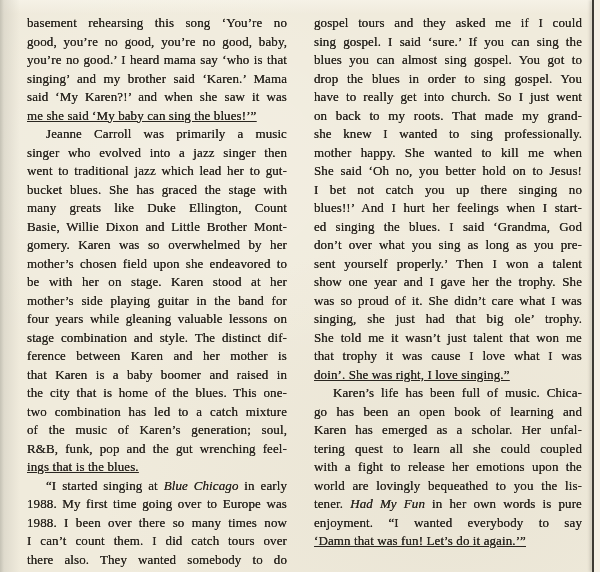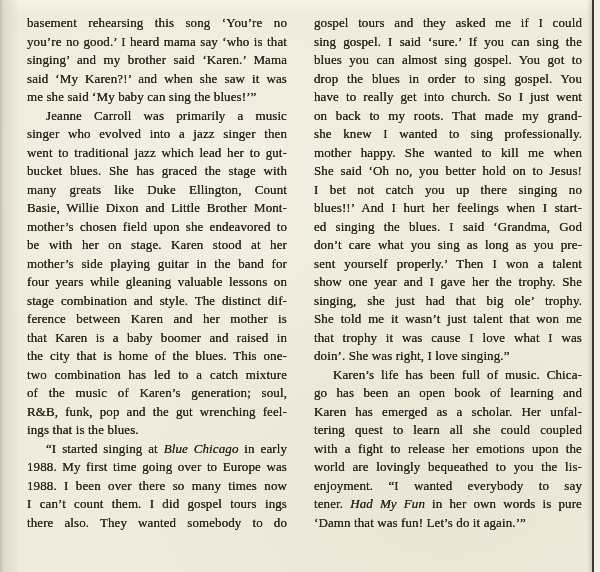--- a/index.html
+++ b/index.html
@@ -42,21 +42,21 @@
     font-size: 13px;
     letter-spacing: 0.1px;
     text-align: justify;
     text-align-last: justify;
     overflow: hidden;
     text-shadow: 0 0 0.45px currentColor; 
     white-space: nowrap;
   }
   .line span { white-space: normal; }
   .line { white-space: normal; }
-  .line.end { text-align-last: left; }
+  .line.end { text-align-last: left; text-decoration: underline; }
   .line.indent { text-indent: 19px; }
   .line .it { font-style: italic; }
   .line.byline {
     text-align-last: right;
     font-weight: bold;
     font-variant: small-caps;
     letter-spacing: 2px;
     word-spacing: 3px;
     font-size: 12px;
     margin-right: -7px;
@@ -86,75 +86,78 @@
     left: 594px; right: 0;
     background: var(--right-strip, #f4f0e5);
   }
 </style>
 </head>
 <body>
 
 <div class="page">
   <div class="col col-left">
       <div class="line"><span>basement rehearsing this song ‘You’re no</span></div>
+      <div class="line"><span>good, you’re no good, you’re no good, baby,</span></div>
       <div class="line"><span>you’re no good.’ I heard mama say ‘who is that</span></div>
       <div class="line"><span>singing’ and my brother said ‘Karen.’ Mama</span></div>
       <div class="line"><span>said ‘My Karen?!’ and when she saw it was</span></div>
       <div class="line end"><span>me she said ‘My baby can sing the blues!’”</span></div>
       <div class="line indent"><span>Jeanne Carroll was primarily a music</span></div>
       <div class="line"><span>singer who evolved into a jazz singer then</span></div>
       <div class="line"><span>went to traditional jazz which lead her to gut-</span></div>
       <div class="line"><span>bucket blues. She has graced the stage with</span></div>
       <div class="line"><span>many greats like Duke Ellington, Count</span></div>
       <div class="line"><span>Basie, Willie Dixon and Little Brother Mont-</span></div>
+      <div class="line"><span>gomery. Karen was so overwhelmed by her</span></div>
       <div class="line"><span>mother’s chosen field upon she endeavored to</span></div>
       <div class="line"><span>be with her on stage. Karen stood at her</span></div>
       <div class="line"><span>mother’s side playing guitar in the band for</span></div>
       <div class="line"><span>four years while gleaning valuable lessons on</span></div>
       <div class="line"><span>stage combination and style. The distinct dif-</span></div>
       <div class="line"><span>ference between Karen and her mother is</span></div>
       <div class="line"><span>that Karen is a baby boomer and raised in</span></div>
       <div class="line"><span>the city that is home of the blues. This one-</span></div>
       <div class="line"><span>two combination has led to a catch mixture</span></div>
       <div class="line"><span>of the music of Karen’s generation; soul,</span></div>
       <div class="line"><span>R&amp;B, funk, pop and the gut wrenching feel-</span></div>
       <div class="line end"><span>ings that is the blues.</span></div>
       <div class="line indent"><span>“I started singing at </span><span class="it">Blue Chicago</span><span> in early</span></div>
       <div class="line"><span>1988. My first time going over to Europe was</span></div>
       <div class="line"><span>1988. I been over there so many times now</span></div>
-      <div class="line"><span>I can’t count them. I did gospel tours ings</span></div>
+      <div class="line"><span>I can’t count them. I did catch tours over</span></div>
       <div class="line"><span>there also. They wanted somebody to do</span></div>
     </div>
   <div class="col col-right">
       <div class="line"><span>gospel tours and they asked me if I could</span></div>
       <div class="line"><span>sing gospel. I said ‘sure.’ If you can sing the</span></div>
       <div class="line"><span>blues you can almost sing gospel. You got to</span></div>
       <div class="line"><span>drop the blues in order to sing gospel. You</span></div>
       <div class="line"><span>have to really get into church. So I just went</span></div>
       <div class="line"><span>on back to my roots. That made my grand-</span></div>
       <div class="line"><span>she knew I wanted to sing professionally.</span></div>
       <div class="line"><span>mother happy. She wanted to kill me when</span></div>
       <div class="line"><span>She said ‘Oh no, you better hold on to Jesus!</span></div>
       <div class="line"><span>I bet not catch you up there singing no</span></div>
       <div class="line"><span>blues!!’ And I hurt her feelings when I start-</span></div>
       <div class="line"><span>ed singing the blues. I said ‘Grandma, God</span></div>
-      <div class="line"><span>don’t care what you sing as long as you pre-</span></div>
+      <div class="line"><span>don’t over what you sing as long as you pre-</span></div>
       <div class="line"><span>sent yourself properly.’ Then I won a talent</span></div>
       <div class="line"><span>show one year and I gave her the trophy. She</span></div>
+      <div class="line"><span>was so proud of it. She didn’t care what I was</span></div>
       <div class="line"><span>singing, she just had that big ole’ trophy.</span></div>
       <div class="line"><span>She told me it wasn’t just talent that won me</span></div>
       <div class="line"><span>that trophy it was cause I love what I was</span></div>
       <div class="line end"><span>doin’. She was right, I love singing.”</span></div>
       <div class="line indent"><span>Karen’s life has been full of music. Chica-</span></div>
       <div class="line"><span>go has been an open book of learning and</span></div>
       <div class="line"><span>Karen has emerged as a scholar. Her unfal-</span></div>
       <div class="line"><span>tering quest to learn all she could coupled</span></div>
       <div class="line"><span>with a fight to release her emotions upon the</span></div>
       <div class="line"><span>world are lovingly bequeathed to you the lis-</span></div>
+      <div class="line"><span>tener. </span><span class="it">Had My Fun</span><span> in her own words is pure</span></div>
       <div class="line"><span>enjoyment. “I wanted everybody to say</span></div>
-      <div class="line"><span>tener. </span><span class="it">Had My Fun</span><span> in her own words is pure</span></div>
       <div class="line end"><span>‘Damn that was fun! Let’s do it again.’”</span></div>
       <div class="line end byline"><span>— Sandra Pointer-Jones</span></div>
     </div>
   <div class="edge-left"></div>
   <div class="rule-right"></div>
   <div class="edge-right"></div>
 </div>
 
 </body></html>

